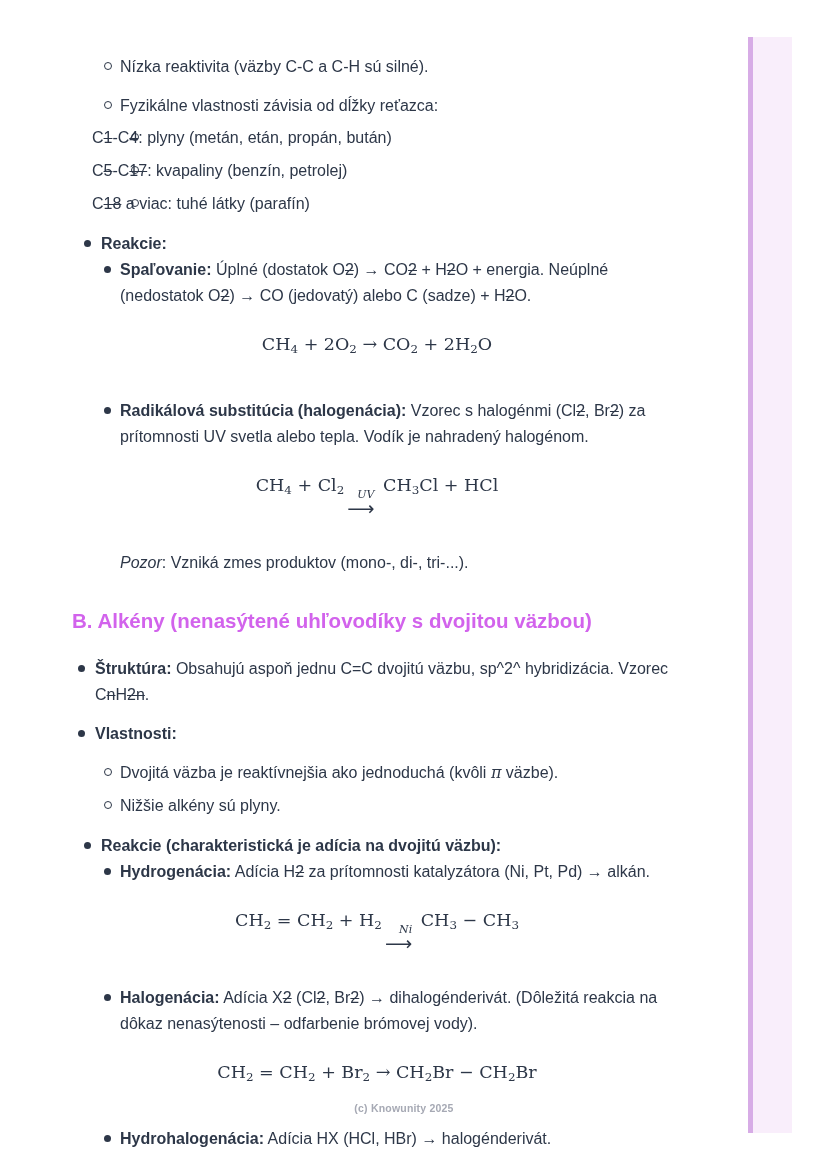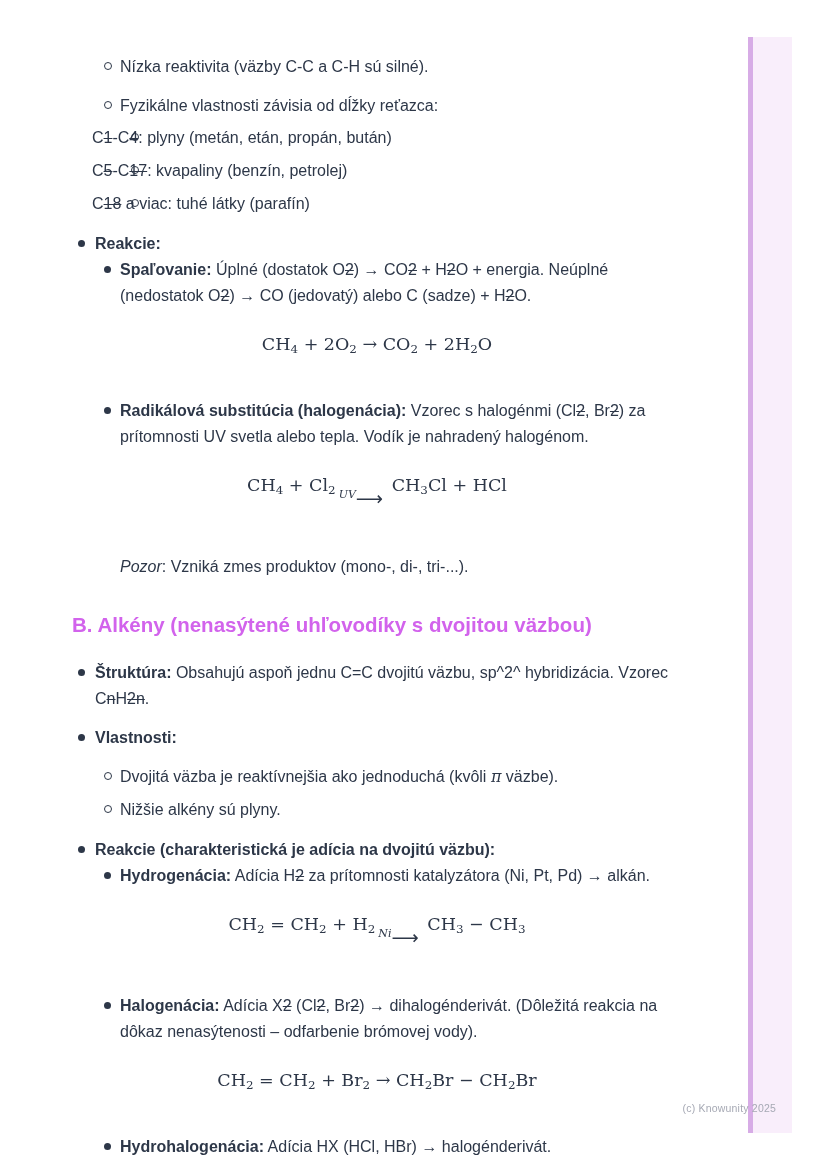--- a/index.html
+++ b/index.html
@@ -21,52 +21,52 @@
   .l3{padding-left:92px;}
   .bullet{position:absolute;top:9px;box-sizing:border-box;}
   .l1 .bullet{left:78px;}
   .l2 .bullet{left:104px;}
   .l3 .bullet{left:131px;}
   .dot{width:7px;height:7px;border-radius:50%;background:#2d3748;}
   .ring{width:8px;height:8px;border-radius:50%;border:1.6px solid #2d3748;background:transparent;top:8px;}
   
   .mb13{margin-bottom:13px;}
   .mb7{margin-bottom:7px;}
-  .mt14{margin-top:14px;}
+  .mt14{margin-top:14px;margin-left:6px;}
   .mt6{margin-top:6px;}
   .mt2{margin-top:13px;}
   
   .w548 .txt{max-width:548px;}
   .w560 .txt{max-width:560px;}
   .w578 .txt{max-width:578px;}
   
   .seg.b{font-weight:700;}
   .seg.i{font-style:italic;}
   .seg.st{text-decoration:line-through;}
   .seg.m{font-family:"DejaVu Serif","Liberation Serif",serif;}
   sub.seg{font-size:0.72em;}
   
   .formula{
     width:660px;margin:20px 0 34px 47px;text-align:center;
     font-family:"DejaVu Serif","Liberation Serif",serif;
     font-size:17.5px;color:#2d3748;line-height:30px;
   }
   .formula sub.seg{font-size:0.68em;vertical-align:-0.22em;}
-  .xarr{display:inline-flex;flex-direction:row;align-items:flex-start;vertical-align:-0.42em;margin:14px 3px;}
+  .xarr{display:inline-flex;flex-direction:column;align-items:flex-end;vertical-align:-0.42em;margin:0 3px;}
   .xarr .lbl{font-size:11px;font-style:italic;line-height:10px;}
   .xarr .shaft{font-size:19px;line-height:16px;font-family:"DejaVu Sans","DejaVu Serif",serif;}
   
   .heading{
     margin:30px 0 20px 72px;font-size:20.5px;font-weight:600;
     color:#d263ec;line-height:30px;
   }
   .note{margin-top:0;}
   .copyright{
-    position:absolute;left:0;top:1102px;width:776px;text-align:right;
-    font-size:10.5px;color:#a6a9b4;z-index:3;letter-spacing:0.2px;
+    position:absolute;left:16px;top:1102px;width:776px;text-align:center;
+    font-size:10.5px;color:#a6a9b4;z-index:3;letter-spacing:0.2px;font-weight:bold;
   }
 </style>
 </head>
 <body>
 
 <div class="stripe"></div>
 
 <div class="content">
 
   <div class="li l2 mb13">

